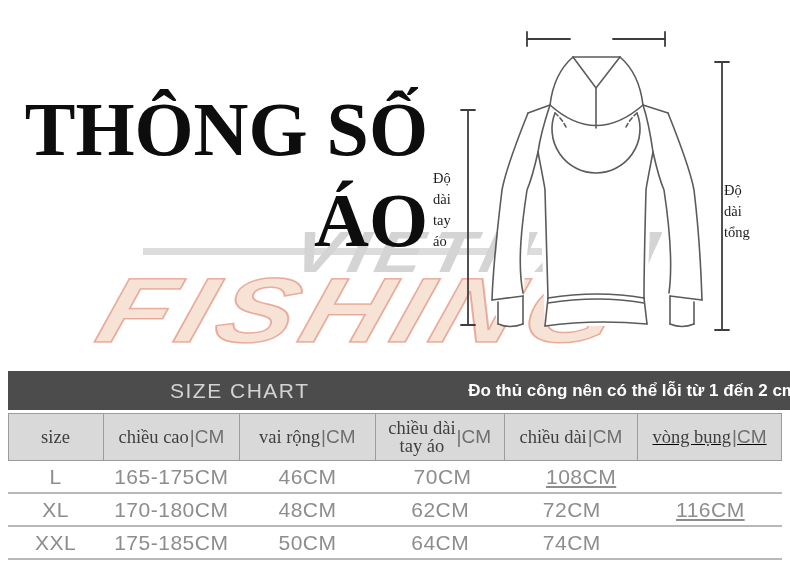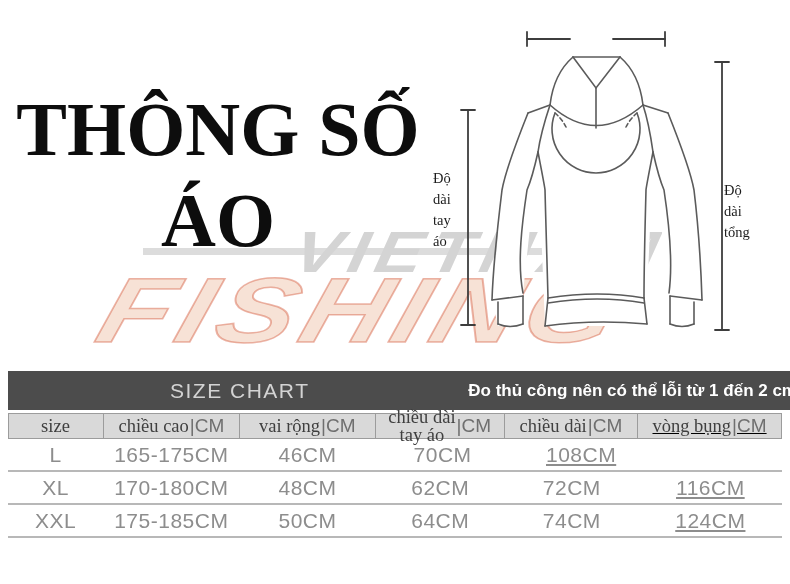--- a/index.html
+++ b/index.html
@@ -12,41 +12,41 @@
       font-family:"Liberation Sans",sans-serif;font-weight:700;font-style:italic;
       font-size:58px;letter-spacing:6px;color:#d4d4d4;white-space:nowrap;
       transform:skewX(-12deg) scaleX(1.22);transform-origin:left top;}
   .wm-fishing{position:absolute;left:118px;top:258px;z-index:1;
       font-family:"Liberation Sans",sans-serif;font-weight:700;font-style:italic;
       font-size:92px;letter-spacing:5px;color:#f7e2d6;white-space:nowrap;
       -webkit-text-stroke:1.5px rgba(213,90,61,0.45);
       transform:skewX(-17deg) scaleX(1.28);transform-origin:left top;}
 
   
-  .title{position:absolute;left:8px;top:84px;width:420px;text-align:center;z-index:3;
+  .title{position:absolute;left:8px;top:84px;width:420px;text-align:right;z-index:3;
       font-family:"Liberation Serif",serif;font-weight:700;color:#0d0d0d;
       font-size:76px;line-height:1.2;}
 
   
   .diagram-svg{position:absolute;left:430px;top:8px;z-index:2;}
   .diag-label{position:absolute;z-index:3;font-family:"Liberation Serif",serif;
       color:#1c1c1c;font-size:14.5px;line-height:1.45;white-space:pre-line;}
   .collar-label{left:505px;top:10px;width:180px;text-align:center;white-space:nowrap;}
   .sleeve-label{left:433px;top:168px;width:34px;text-align:left;}
   .total-label{left:724px;top:180px;width:44px;text-align:left;}
 
   
   .banner{position:absolute;left:8px;top:371px;width:774px;height:39px;background:#4c4c4c;
       z-index:4;display:flex;align-items:center;padding-left:29px;}
   .banner-left{position:absolute;left:162px;color:#d3d3d3;font-size:21px;letter-spacing:1.5px;}
   .banner-right{position:absolute;right:14px;color:#ffffff;font-size:17px;font-weight:700;}
 
   
   .size-table{position:absolute;left:8px;top:413px;width:774px;z-index:4;}
-  .thead{display:flex;height:26px;background:#d9d9d9;border:1px solid #9c9c9c;box-sizing:border-box;}
+  .thead{display:flex;height:48px;background:#d9d9d9;border:1px solid #9c9c9c;box-sizing:border-box;}
   .hcell{display:flex;align-items:center;justify-content:center;
       border-right:1px solid #9c9c9c;box-sizing:border-box;}
   .hcell:last-child{border-right:none;}
   .hlabel{font-family:"Liberation Serif",serif;font-size:18.5px;color:#3f3f3f;
       white-space:pre-line;line-height:1.0;text-align:center;}
   .hunit{font-family:"Liberation Sans",sans-serif;font-size:19px;color:#6f6f6f;margin-left:1px;}
   .trow{display:flex;height:33px;border-bottom:2px solid #b8b8b8;box-sizing:border-box;}
   .tcell{display:flex;align-items:center;justify-content:center;
       font-family:"Liberation Sans",sans-serif;font-size:21px;color:#8d8d8d;letter-spacing:0.5px;}
   .c0{width:12.3%;} .c1{width:17.6%;} .c2{width:17.6%;}
@@ -192,17 +192,16 @@
       <div class="tcell c3">62CM</div>
       <div class="tcell c4">72CM</div>
       <div class="tcell c5">116CM</div>
     </div>
     <div class="trow">
       <div class="tcell c0">XXL</div>
       <div class="tcell c1">175-185CM</div>
       <div class="tcell c2">50CM</div>
       <div class="tcell c3">64CM</div>
       <div class="tcell c4">74CM</div>
-      <div class="tcell c5">124CM</div>
     </div>
   </div>
 
 </div>
 
 </body></html>

